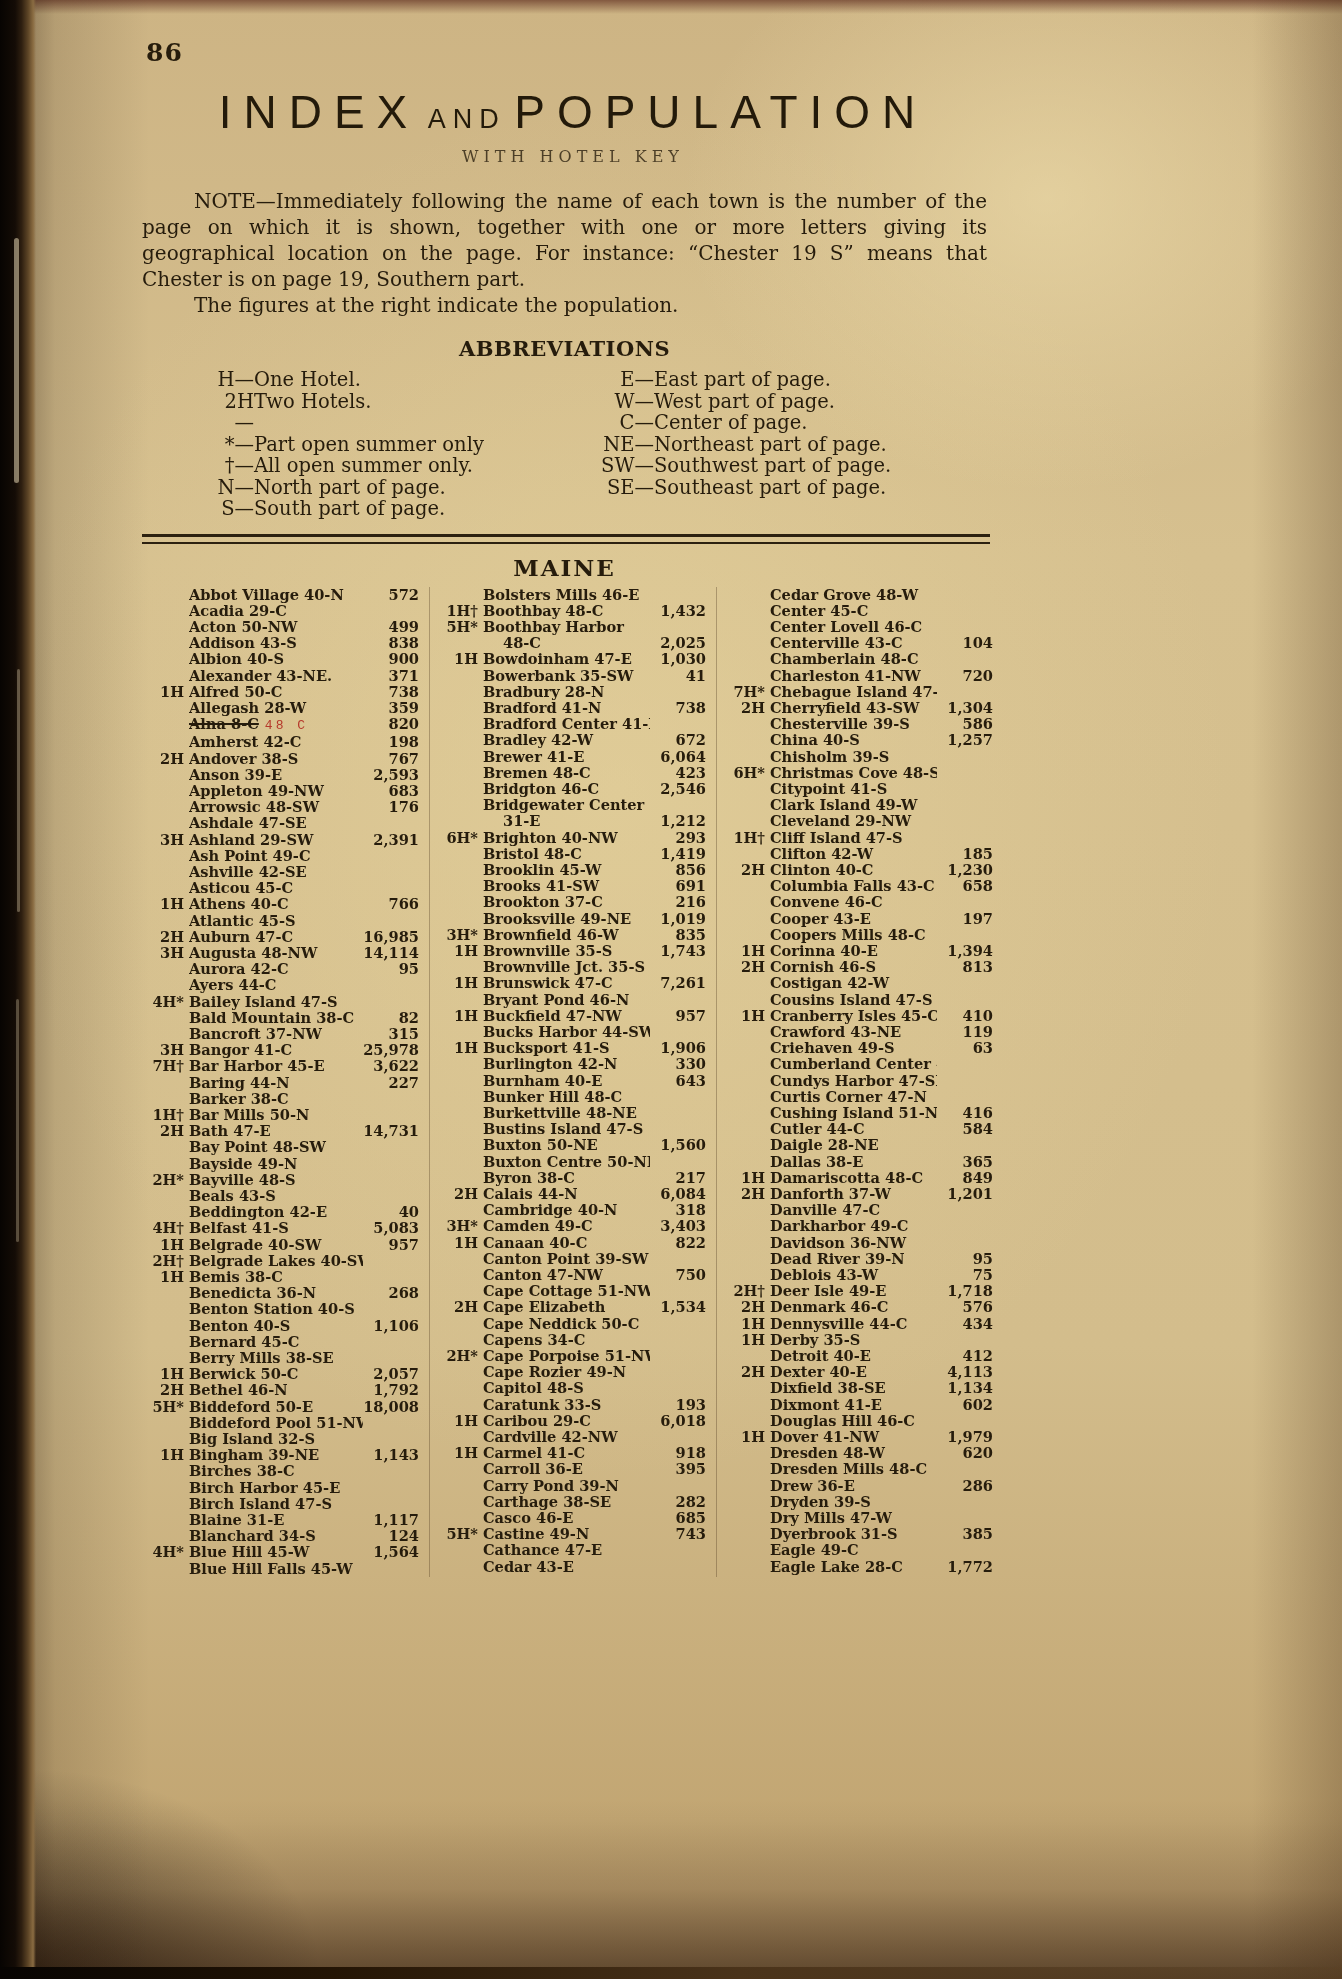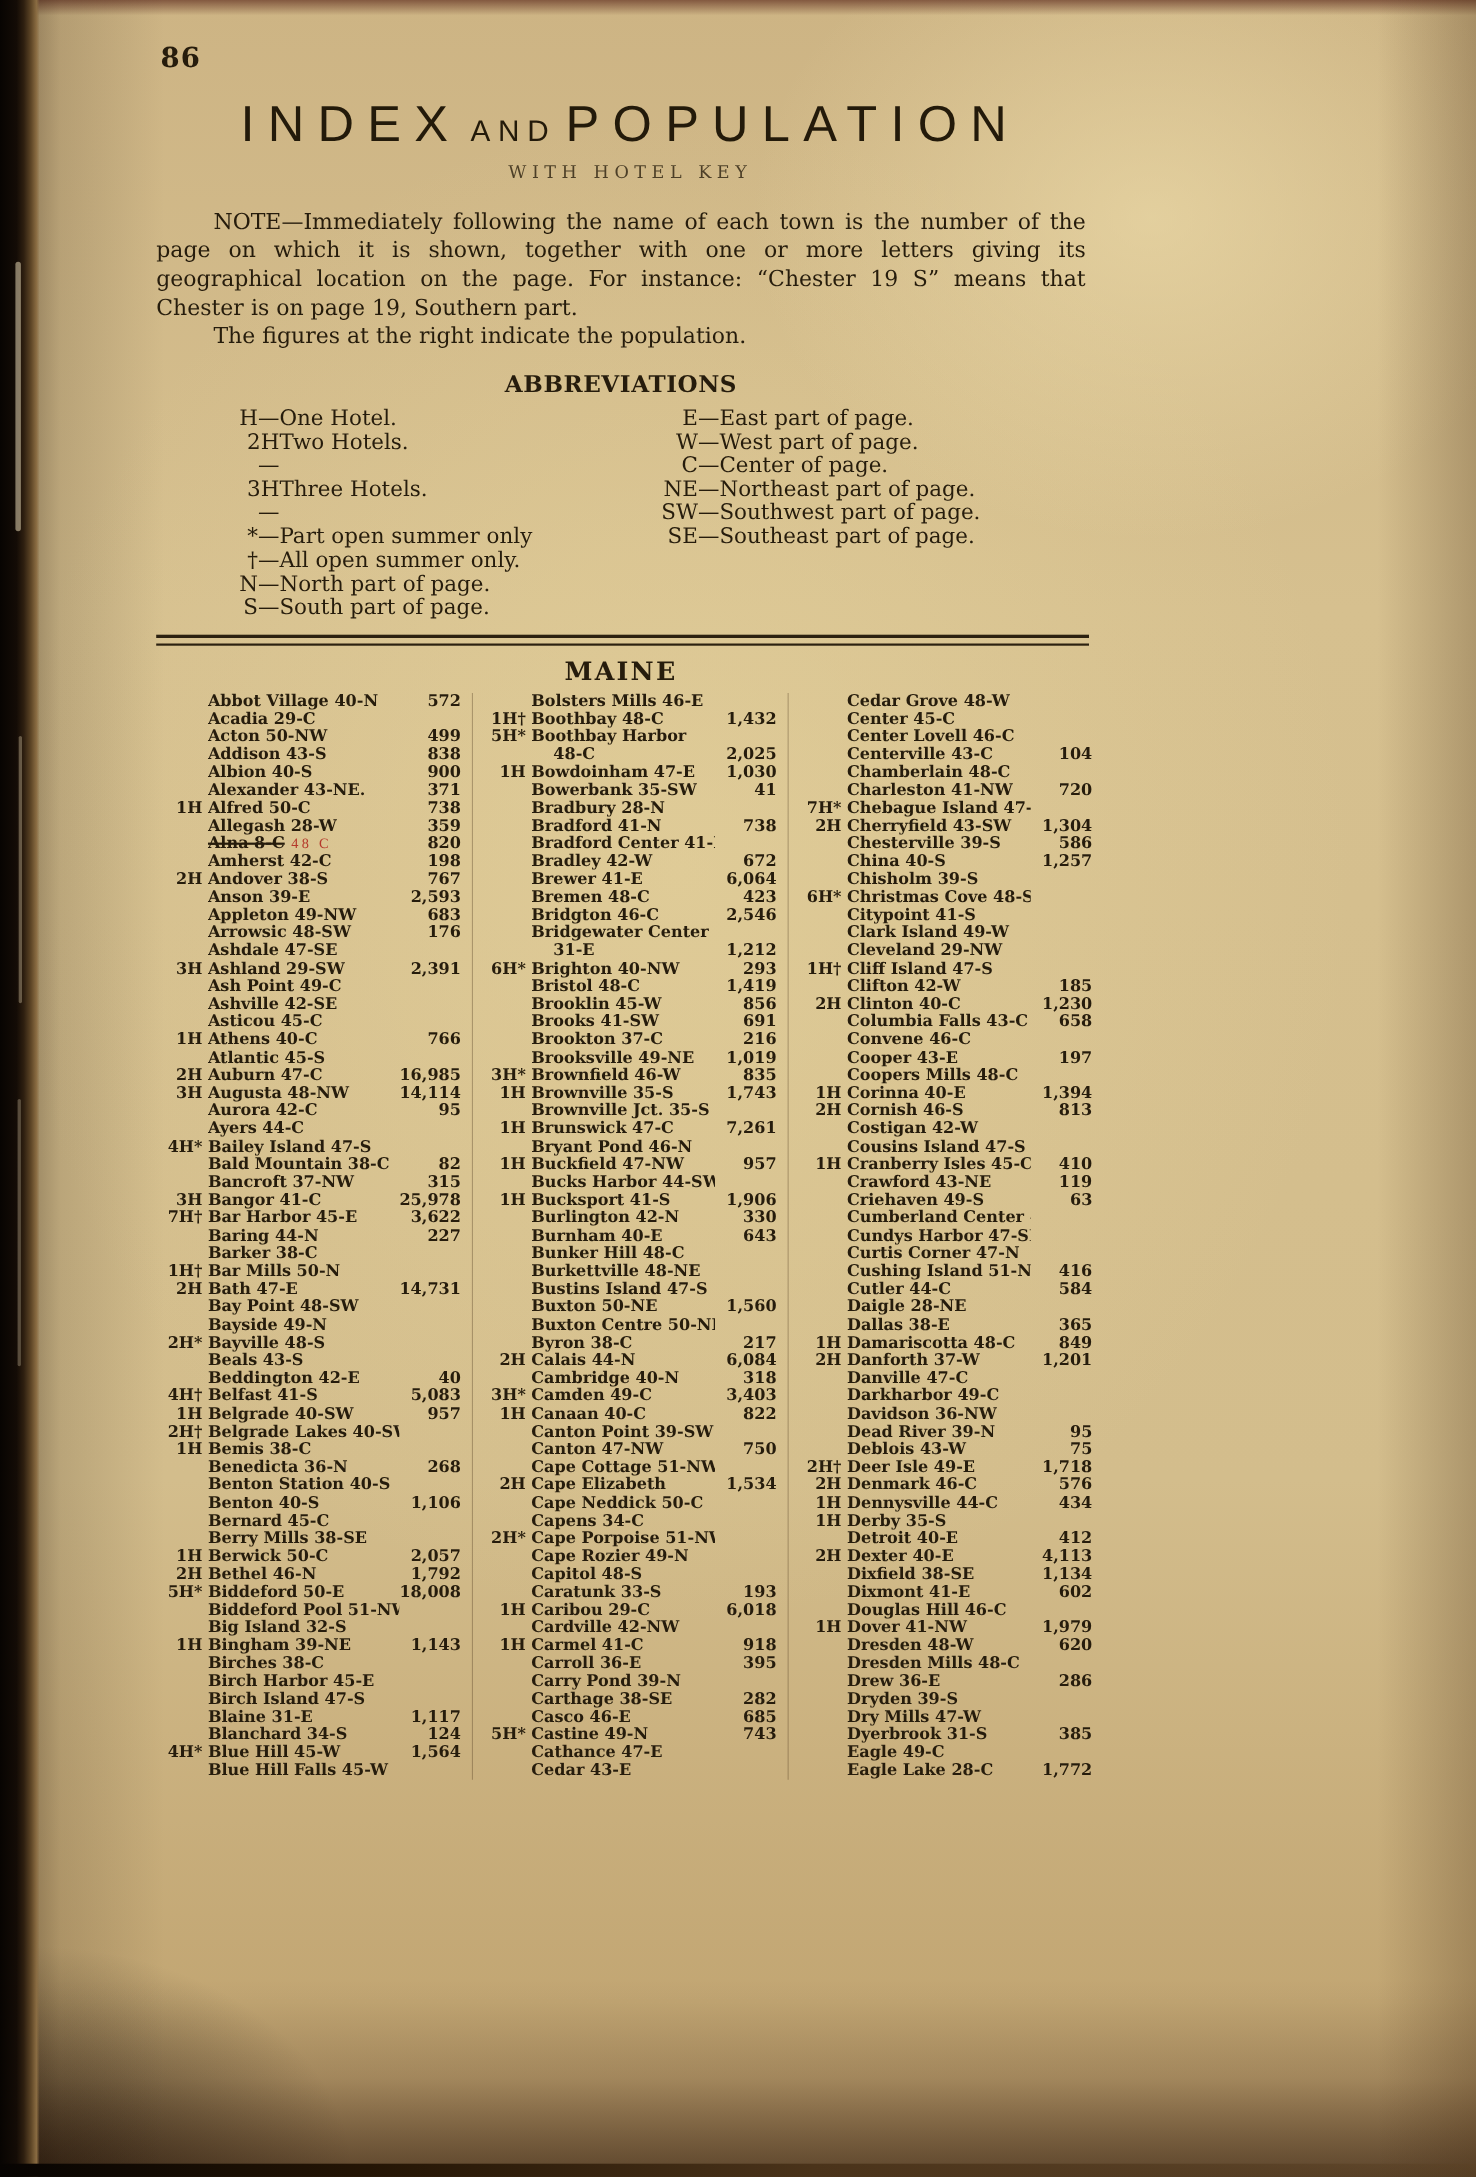--- a/index.html
+++ b/index.html
@@ -76,21 +76,21 @@
   }
   .index{display:flex;margin-top:6px;width:862px;}
   .col{width:287px;padding:0 10px 0 2px;box-sizing:border-box;}
   .col + .col{border-left:1.5px solid rgba(70,50,25,.33);padding-left:8px;}
   .row{display:flex;font-size:14.6px;font-weight:bold;line-height:16.2px;white-space:nowrap;}
   .hotel{flex:none;width:40px;text-align:right;padding-right:5px;}
   .name{flex:1 1 auto;overflow:hidden;}
   .row.indent .name{padding-left:20px;}
   .strike{text-decoration:line-through;text-decoration-thickness:1.5px;}
   .ann{
-    color:var(--ann,#b5382b);font-family:Liberation Serif, serif;
+    color:var(--ann,#b5382b);font-family:Liberation Mono, monospace;
     font-size:13px;letter-spacing:3px;margin-left:6px;font-weight:normal;
   }
   .pop{flex:none;min-width:56px;text-align:right;}
 </style>
 </head>
 <body>
 
 <div class="book">
   <div class="paper"></div>
   <div class="spine"></div>
@@ -117,24 +117,20 @@
       <div class="abbr-col">
           <div class="abbr-item">
             <span class="abbr-key">H—</span>
             <span class="abbr-text">One Hotel.</span>
           </div>
           <div class="abbr-item">
             <span class="abbr-key">2H—</span>
             <span class="abbr-text">Two Hotels.</span>
           </div>
           <div class="abbr-item">
-            <span class="abbr-key">3H—</span>
-            <span class="abbr-text">Three Hotels.</span>
-          </div>
-          <div class="abbr-item">
             <span class="abbr-key">*—</span>
             <span class="abbr-text">Part open summer only</span>
           </div>
           <div class="abbr-item">
             <span class="abbr-key">†—</span>
             <span class="abbr-text">All open summer only.</span>
           </div>
           <div class="abbr-item">
             <span class="abbr-key">N—</span>
             <span class="abbr-text">North part of page.</span>

